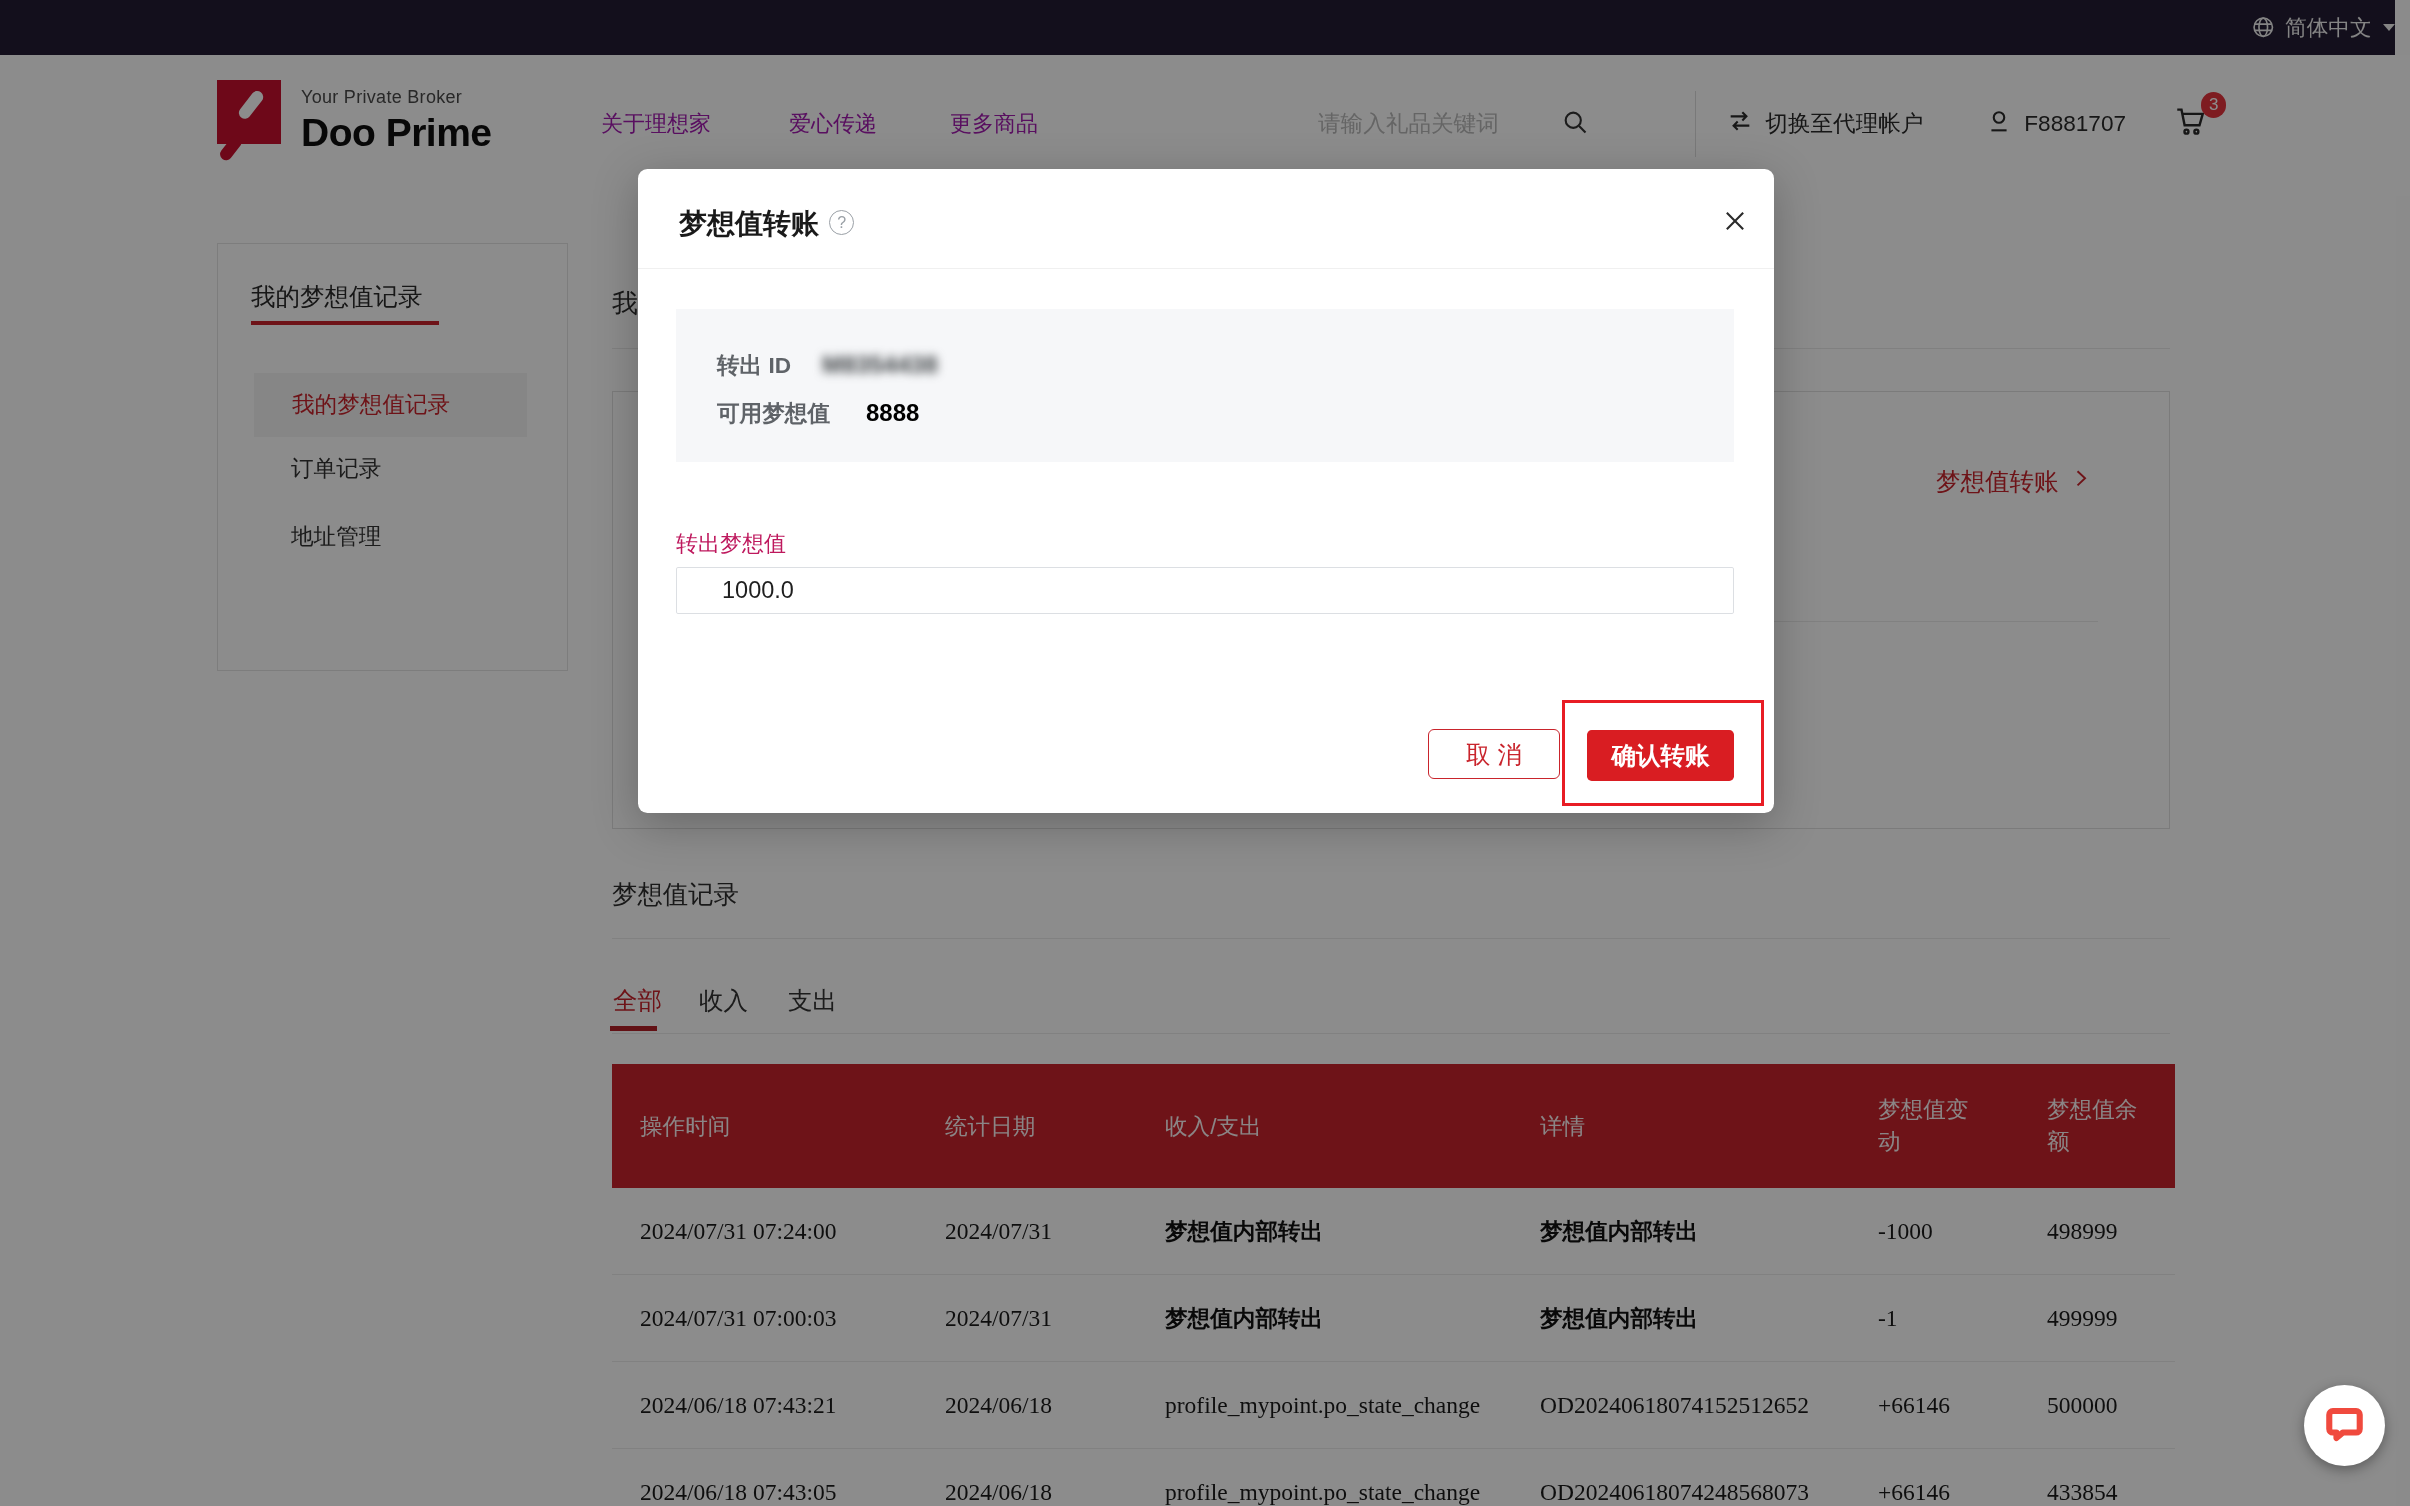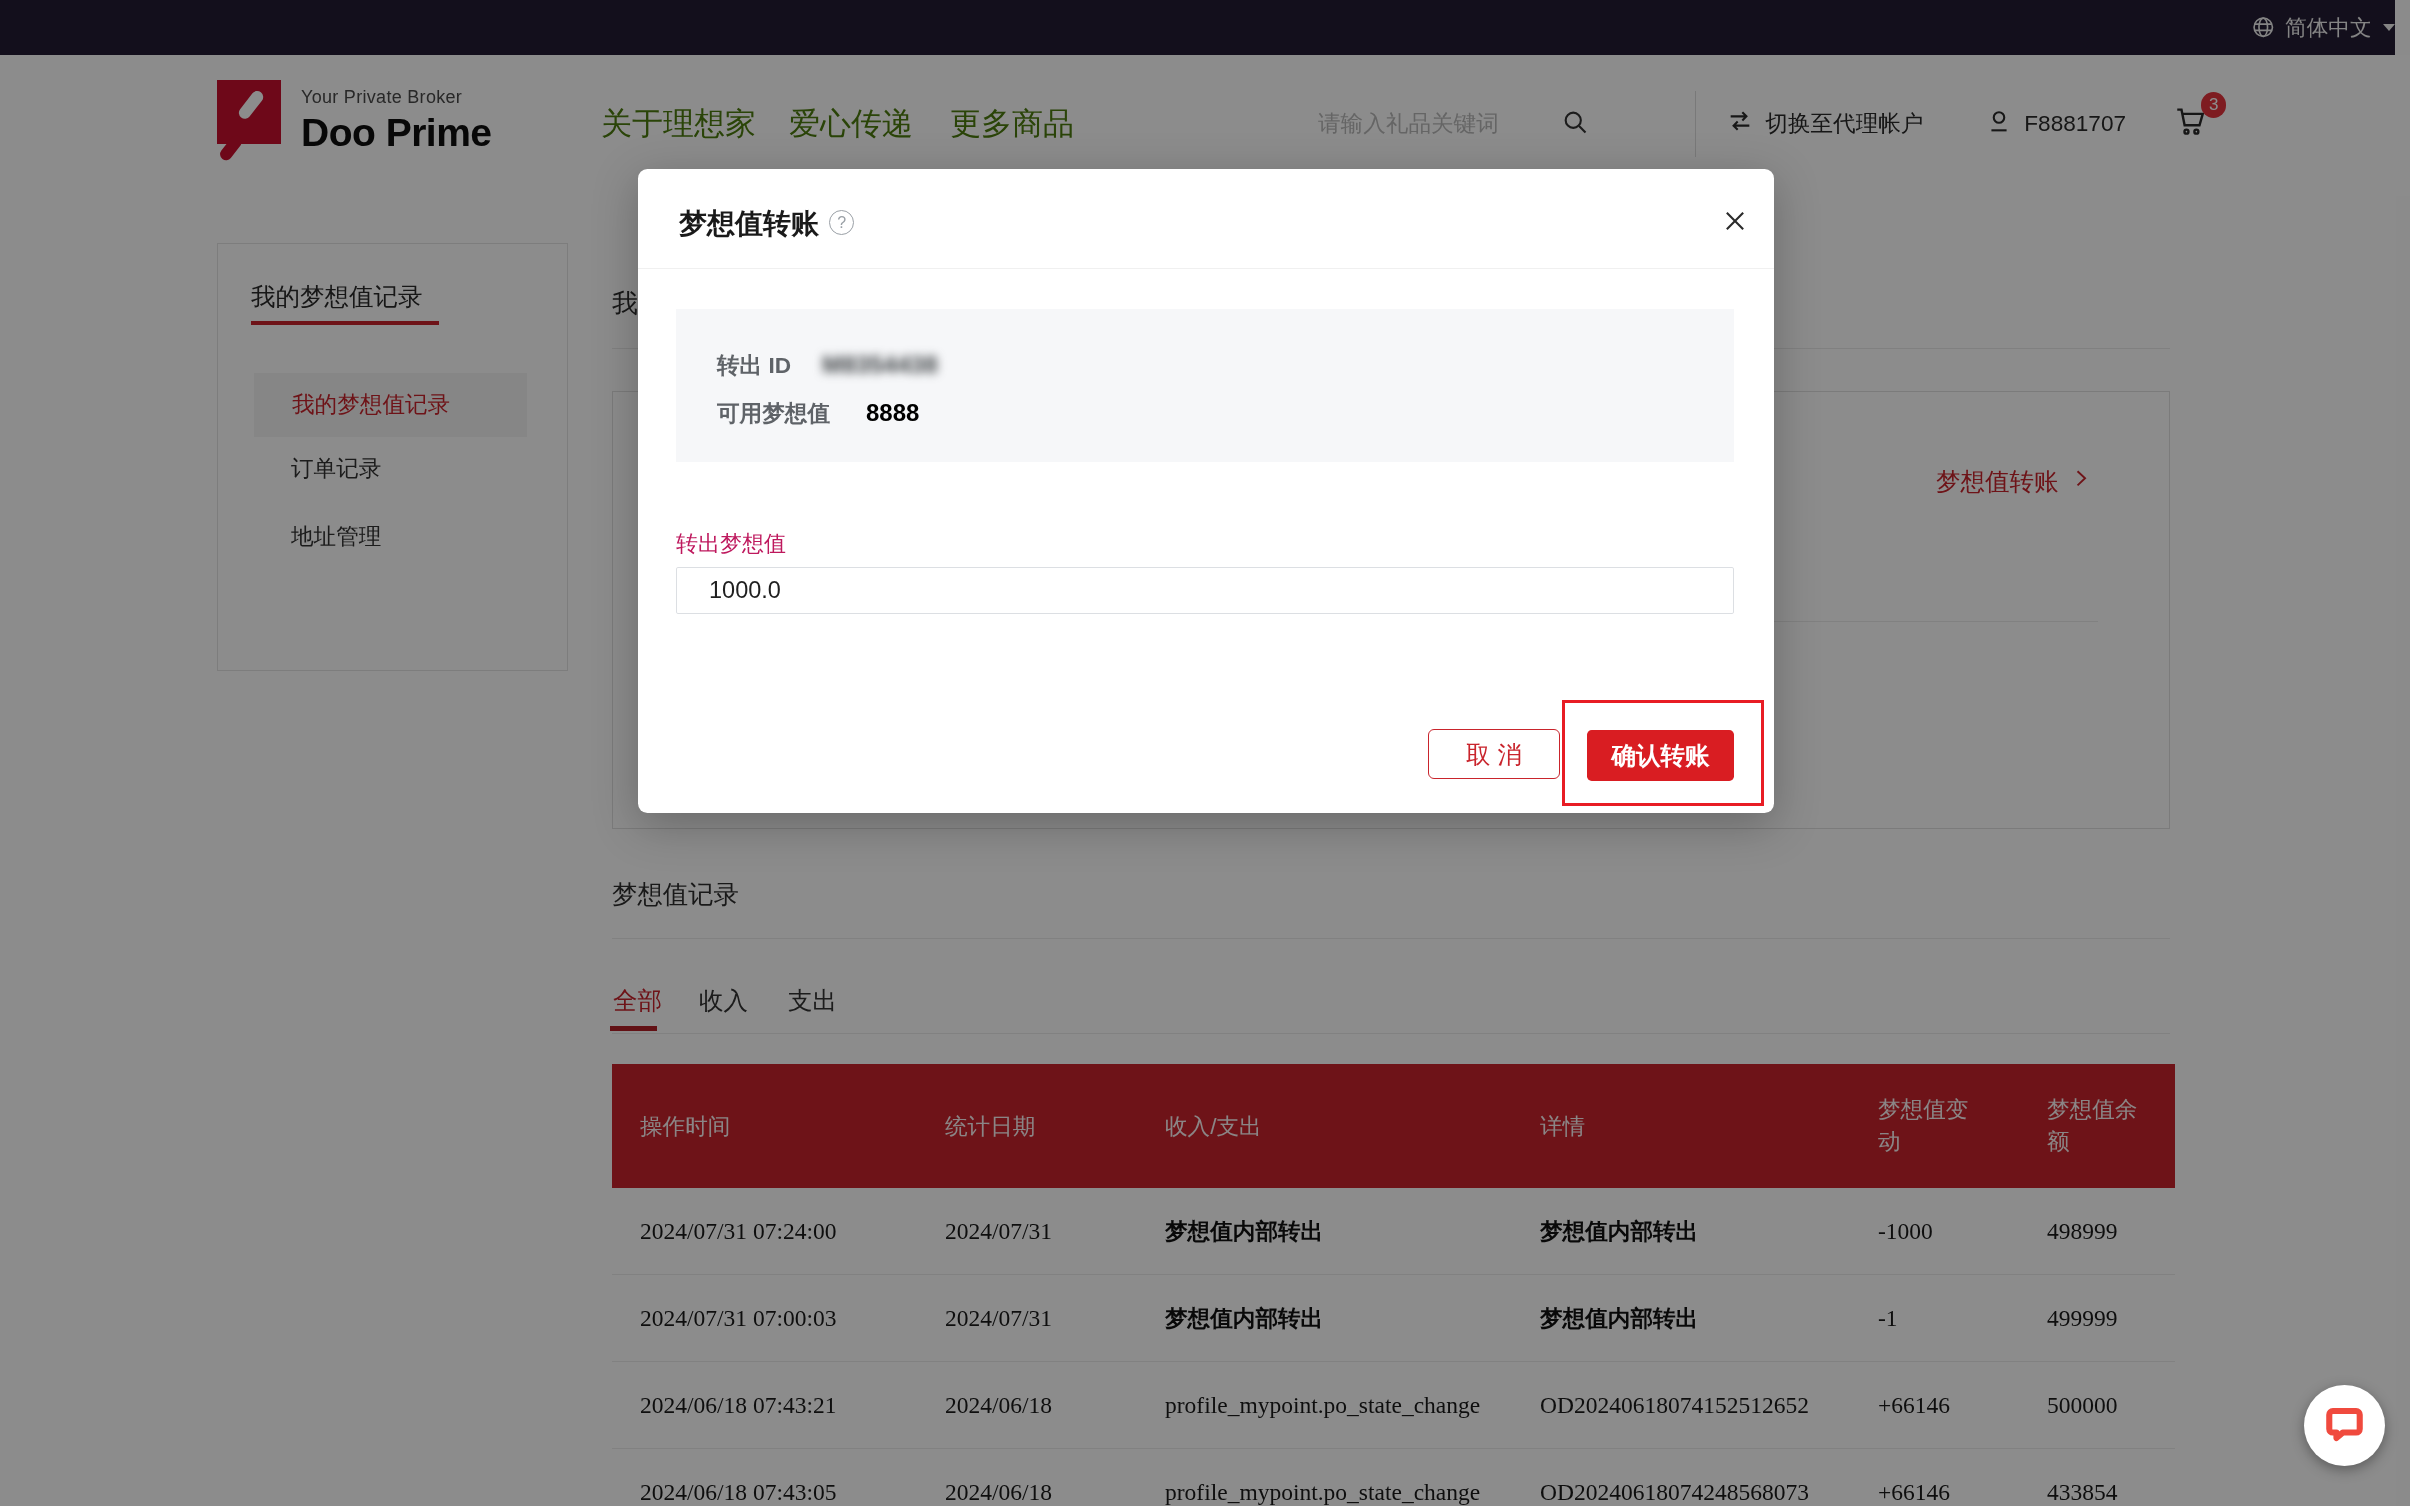--- a/index.html
+++ b/index.html
@@ -22,21 +22,21 @@
   
   .header { position:absolute; left:0; top:55px; width:2411px; height:141px; background:#fff; }
   .logo { position:absolute; left:217px; top:21px; display:flex; gap:18px; }
   .logo-mark { position:relative; width:66px; height:90px; }
   .logo-square { position:absolute; left:0; top:3.8px; width:64px; height:64px; background:#c8102e; }
   .logo-slash-w { position:absolute; left:28px; top:13px; width:12.2px; height:32px; background:#fff; border-radius:7.5px; transform:rotate(38deg); }
   .logo-slash-r { position:absolute; left:7.5px; top:58px; width:12.2px; height:28px; background:#c8102e; border-radius:7.5px; transform:rotate(38deg); }
   .logo-text { display:flex; flex-direction:column; justify-content:center; gap:3.8px; }
   .logo-tagline { font-size:18px; color:#4a4a4a; letter-spacing:0.3px; }
   .logo-brand { font-size:39px; font-weight:800; color:#0f0f0f; letter-spacing:-0.5px; }
-  .nav-item { position:absolute; top:47px; height:43px; line-height:43px; font-size:31px; color:#4d7c0f; cursor:pointer; }
+  .nav-item { position:absolute; top:47px; height:43px; line-height:43px; font-size:22px; color:#a21caf; cursor:pointer; }
   .nav-1 { left:601px; } .nav-2 { left:789px; } .nav-3 { left:950px; }
   .search-box { position:absolute; left:1318px; top:47px; width:292px; height:43px; display:flex; align-items:center; }
   .search-input { border:none; outline:none; width:235px; font-size:22.6px; color:#333; font-family:"Liberation Sans",sans-serif; background:transparent; }
   .search-input::placeholder { color:#b9b9b9; }
   .search-btn { margin-left:7.5px; cursor:pointer; color:#333; }
   .hdr-divider { position:absolute; left:1695px; top:36px; width:0.9px; height:66px; background:#dcdcdc; }
   .hdr-action { position:absolute; top:47px; height:43px; display:flex; align-items:center; gap:11.3px; font-size:22.6px; color:#2b2b2b; cursor:pointer; }
   .act-switch { left:1726px; }
   .act-account { left:1985px; }
   .act-cart { left:2173px; }
@@ -93,21 +93,21 @@
   .info-box { position:absolute; left:38px; top:140px; width:1058px; height:153px; background:#f6f7f9; }
   .info-line { position:absolute; left:41px; display:flex; align-items:baseline; }
   .info-line-1 { top:41px; } .info-line-2 { top:89px; }
   .info-label { font-size:22.6px; color:#5f6368;font-weight:bold; }
   .lbl-id { width:105px; } .lbl-avail { width:149px; }
   .blurred-id { font-size:24.5px; font-weight:700; color:#3c4043; filter:blur(4.7px); }
   .avail-value { font-size:24px; font-weight:700; color:#000000; }
   .amount-label { position:absolute; left:38px; top:360px; font-size:22px; color:#be185d; }
   .amount-input {
     position:absolute; left:38px; top:398px; width:1058px; height:47px;
-    border:0.9px solid #dcdfe3; border-radius:1.9px; padding-left:32px;
+    border:0.9px solid #dcdfe3; border-radius:1.9px; padding-left:45px;
     font-size:23.5px; color:#1f1f1f; font-family:"Liberation Sans",sans-serif; outline:none; background:#fff;
   }
   .btn-cancel {
     position:absolute; left:790px; top:560px; width:132px; height:50px;
     background:#fff; border:1.9px solid #c9242c; border-radius:6px; color:#c9242c;
     font-size:24.5px; display:flex; align-items:center; justify-content:center; cursor:pointer;
   }
   .btn-confirm {
     position:absolute; left:949px; top:561px; width:147px; height:51px;
     background:#d91d22; border:none; border-radius:4.7px; color:#fff; font-weight:700;

